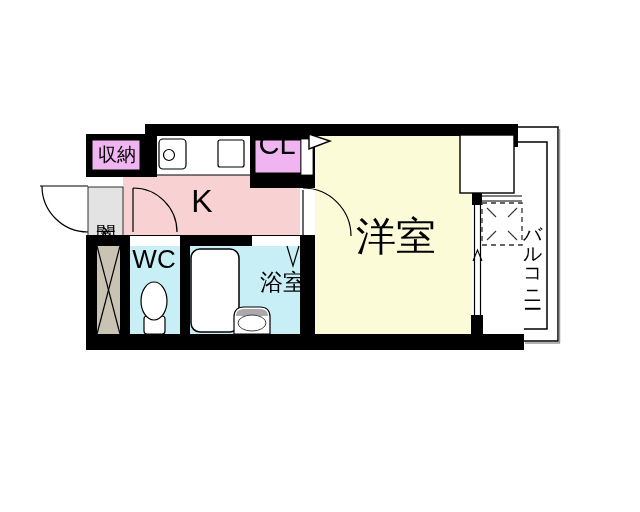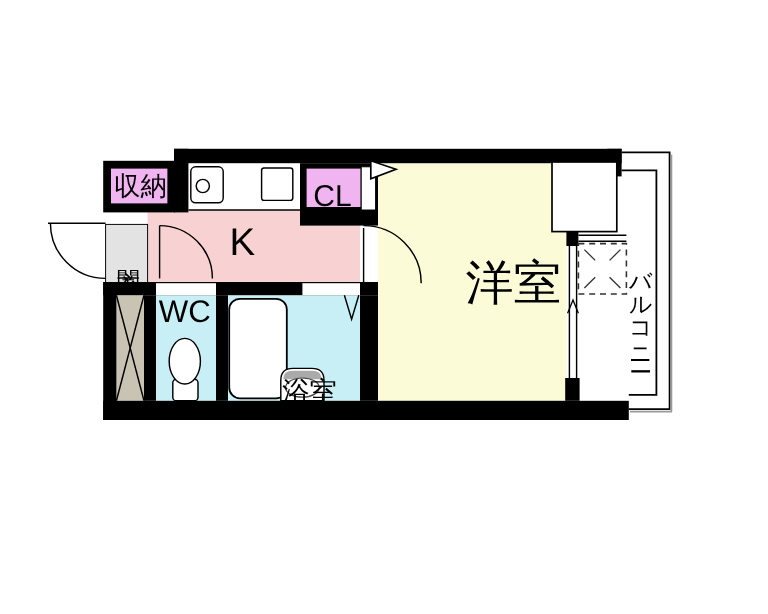--- a/index.html
+++ b/index.html
@@ -2,21 +2,21 @@
 <html><head>
 <meta charset="utf-8">
 <style>
   html,body{margin:0;padding:0;background:#fff;}
   .stage{position:relative;width:640px;height:512px;background:#fff;overflow:hidden;
          font-family:"Liberation Sans","DejaVu Sans",sans-serif;}
   .stage svg{position:absolute;left:0;top:0;}
   .label{position:absolute;transform:translate(-50%,-50%);color:#000;white-space:nowrap;
          font-family:"Liberation Sans","DejaVu Sans",sans-serif;line-height:1.05;}
   .vertical{writing-mode:vertical-rl;text-orientation:mixed;}
-  .room-big{text-align:center;line-height:1.13;margin-left:32px;}
+  .room-big{text-align:center;line-height:1.13;}
   .room-big span{display:block;}
 </style>
 </head>
 <body>
 
 <div class="stage">
   <svg width="640" height="512" viewBox="0 0 640 512">
 
     <rect x="123" y="135" width="177" height="101" fill="#f8d2d2"></rect>
     <rect x="315" y="136" width="157" height="198" fill="#fbfbd8"></rect>
@@ -88,30 +88,30 @@
     <line x1="559.5" y1="129" x2="559.5" y2="343" stroke="#999" stroke-width="1.5"></line>
     <line x1="525" y1="343" x2="560" y2="343" stroke="#999" stroke-width="1.5"></line>
 
     <rect x="482" y="203" width="40" height="42" fill="none" stroke="#333" stroke-width="1.3" stroke-dasharray="5 4"></rect>
     <line x1="487" y1="208" x2="496" y2="217" stroke="#333" stroke-width="1.1"></line>
     <line x1="517" y1="208" x2="508" y2="217" stroke="#333" stroke-width="1.1"></line>
     <line x1="487" y1="240" x2="496" y2="231" stroke="#333" stroke-width="1.1"></line>
     <line x1="517" y1="240" x2="508" y2="231" stroke="#333" stroke-width="1.1"></line>
   </svg>
 
-  <div class="label" style="left:117px;top:155px;font-size:22px;">収納</div>
+  <div class="label" style="left:117px;top:155px;font-size:19px;">収納</div>
 
   <div class="label vertical" style="left:106px;top:210px;font-size:19px;">玄関</div>
 
   <div class="label" style="left:202px;top:202px;font-size:32px;">K</div>
 
-  <div class="label" style="left:277px;top:164px;font-size:25px;">CL</div>
+  <div class="label" style="left:277px;top:144px;font-size:29px;">CL</div>
 
   <div class="label room-big" style="left:396px;top:237px;font-size:40px;">
     <span>洋室</span>
   </div>
 
   <div class="label" style="left:154px;top:260px;font-size:26px;">WC</div>
 
-  <div class="label" style="left:258px;top:282px;font-size:23px;margin-top:44px;">浴室</div>
+  <div class="label" style="left:283px;top:282px;font-size:23px;">浴室</div>
 
   <div class="label vertical" style="left:533px;top:256px;font-size:19px;line-height:1.35;">バルコニー</div>
 </div>
 
 </body></html>

